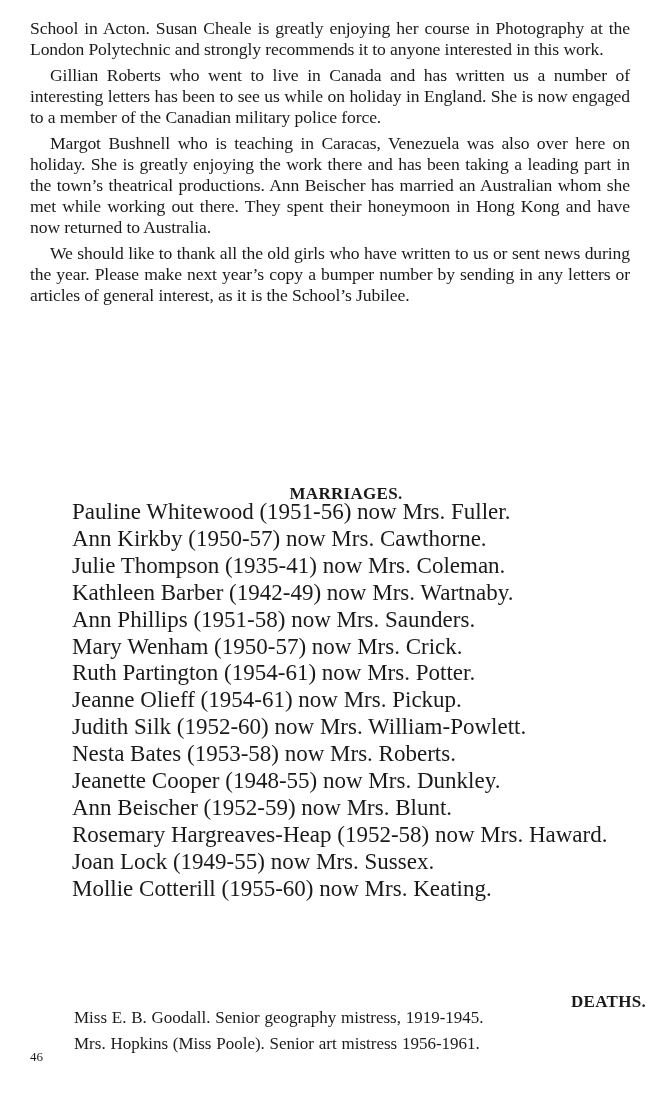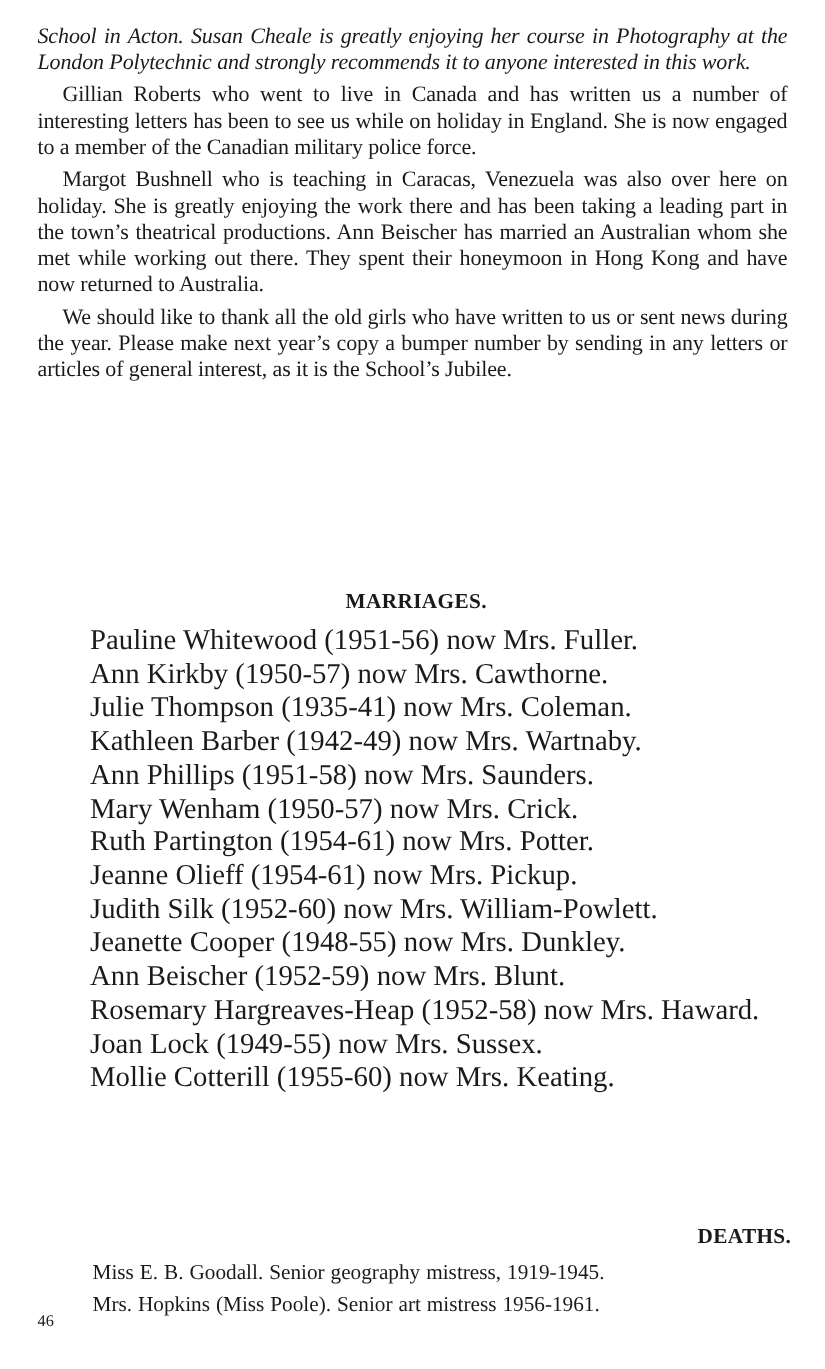--- a/index.html
+++ b/index.html
@@ -24,27 +24,26 @@
     .para {
       font-size: 17.6px;
       line-height: 21px;
       text-align: justify;
       margin: 0 0 5px 0;
       text-indent: 20px;
       letter-spacing: -0.1px;
     }
     .para.no-indent {
       text-indent: 0;
-      font-style: italic;
     }
     .section-heading {
       font-weight: bold;
       font-size: 17px;
       text-align: center;
-      margin: 3px;
+      margin: 16px;
       letter-spacing: 0.3px;
     }
     .marriages-heading {
       position: absolute;
       top: 450px;
       left: 0;
       width: 600px;
     }
     .marriage-list {
       position: absolute;
@@ -103,20 +102,21 @@
   <ul class="marriage-list">
     <li>Pauline Whitewood (1951-56) now Mrs. Fuller.</li>
     <li>Ann Kirkby (1950-57) now Mrs. Cawthorne.</li>
     <li>Julie Thompson (1935-41) now Mrs. Coleman.</li>
     <li>Kathleen Barber (1942-49) now Mrs. Wartnaby.</li>
     <li>Ann Phillips (1951-58) now Mrs. Saunders.</li>
     <li>Mary Wenham (1950-57) now Mrs. Crick.</li>
     <li>Ruth Partington (1954-61) now Mrs. Potter.</li>
     <li>Jeanne Olieff (1954-61) now Mrs. Pickup.</li>
     <li>Judith Silk (1952-60) now Mrs. William-Powlett.</li>
+    <li>Nesta Bates (1953-58) now Mrs. Roberts.</li>
     <li>Jeanette Cooper (1948-55) now Mrs. Dunkley.</li>
     <li>Ann Beischer (1952-59) now Mrs. Blunt.</li>
     <li>Rosemary Hargreaves-Heap (1952-58) now Mrs. Haward.</li>
     <li>Joan Lock (1949-55) now Mrs. Sussex.</li>
     <li>Mollie Cotterill (1955-60) now Mrs. Keating.</li>
   </ul>
 
   <h2 class="section-heading deaths-heading">DEATHS.</h2>
   <ul class="death-list">
     <li>Miss E. B. Goodall.   Senior geography mistress, 1919-1945.</li>

